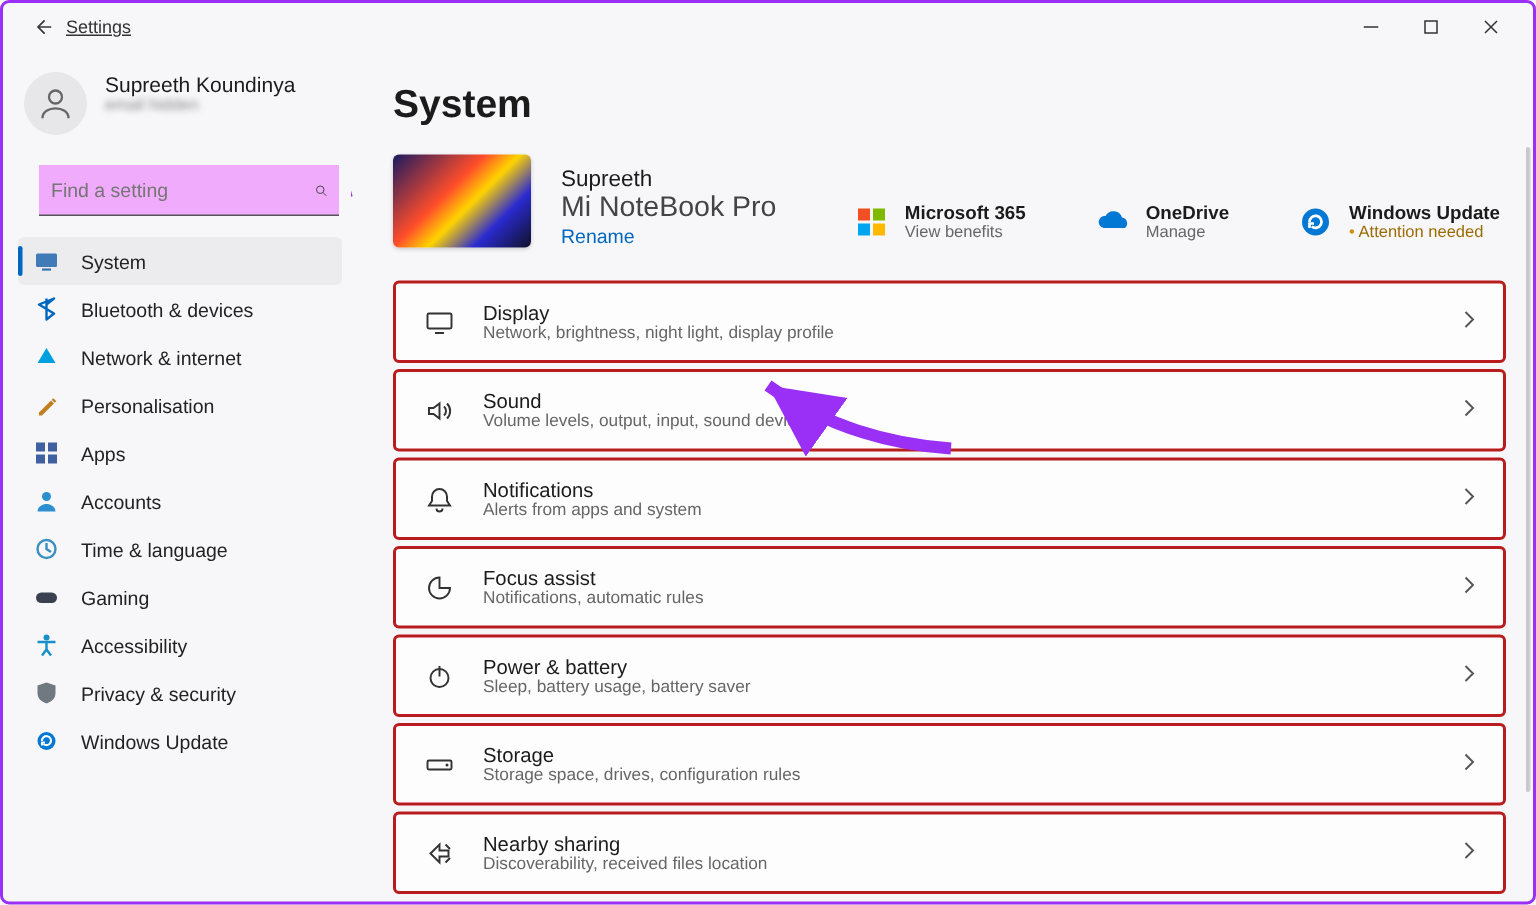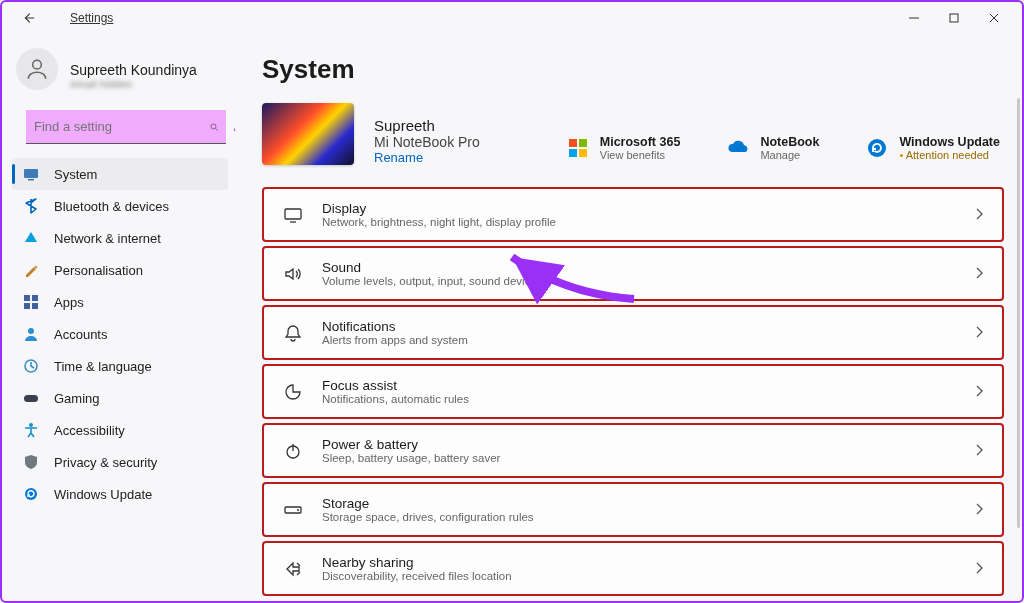--- a/index.html
+++ b/index.html
@@ -21,21 +21,21 @@
     padding: 0 8px;
     font-size: 12px;
   }
   .titlebar .back {
     width: 24px; height: 24px;
     display: flex; align-items: center; justify-content: center;
     cursor: pointer;
     margin-left: 6px;
   }
   .titlebar .title {
-    margin-left: 30px;
+    margin-left: 4px;
     color: #333;
     text-decoration: underline;
   }
   .titlebar .spacer { flex: 1; }
   .win-btn {
     width: 40px; height: 28px;
     display: flex; align-items: center; justify-content: center;
     cursor: pointer;
     color: #333;
   }
@@ -53,21 +53,21 @@
   .content {
     flex: 1;
     padding: 20px 18px 10px 28px;
     overflow-y: auto;
     position: relative;
   }
 
   
   .user-block {
     display: flex;
-    align-items: flex-end;
+    align-items: flex-start;
     gap: 12px;
     padding: 4px 4px 12px 4px;
   }
   .avatar {
     width: 42px; height: 42px;
     border-radius: 50%;
     background: #e7e7ea;
     display: flex; align-items: center; justify-content: center;
   }
   .user-name { font-size: 14px; font-weight: 500; }
@@ -134,21 +134,21 @@
     gap: 20px;
     margin-bottom: 22px;
   }
   .device-thumb {
     width: 92px; height: 62px;
     border-radius: 4px;
     background: linear-gradient(135deg, #1a1a60 0%, #ff4d2a 40%, #ffd400 55%, #2a2ad0 75%, #101028 100%);
     box-shadow: 0 1px 3px rgba(0,0,0,0.2);
   }
   .device-info .dn { font-size: 15px; font-weight: 500; }
-  .device-info .dm { font-size: 14px; color: #444; }
+  .device-info .dm { font-size: 19px; color: #444; }
   .device-info .rename {
     font-size: 13px; color: #0067c0; cursor: pointer;
   }
   .device-row .fill { flex: 1; }
   .quick-link {
     display: flex;
     align-items: center;
     gap: 10px;
     cursor: pointer;
     padding: 4px;
@@ -382,21 +382,21 @@
               <div class="t2">View benefits</div>
             </div>
           </div>
           <div class="quick-link">
             <div class="ql-icon">
               <svg width="24" height="16" viewBox="0 0 24 16">
                 <path d="M6 12a4 4 0 0 1 1-8 6 6 0 0 1 11 1 4 4 0 0 1 2 7H6z" fill="#0078d4"></path>
               </svg>
             </div>
             <div class="ql-text">
-              <div class="t1">NoteBook</div>
+              <div class="t1">OneDrive</div>
               <div class="t2">Manage</div>
             </div>
           </div>
           <div class="quick-link">
             <div class="ql-icon">
               <svg width="22" height="22" viewBox="0 0 22 22">
                 <circle cx="11" cy="11" r="9" fill="#0078d4"></circle>
                 <path d="M7 11a4 4 0 1 1 1.5 3" fill="none" stroke="#fff" stroke-width="1.8"></path>
                 <path d="M7 15v-3h3" fill="none" stroke="#fff" stroke-width="1.8"></path>
               </svg>

